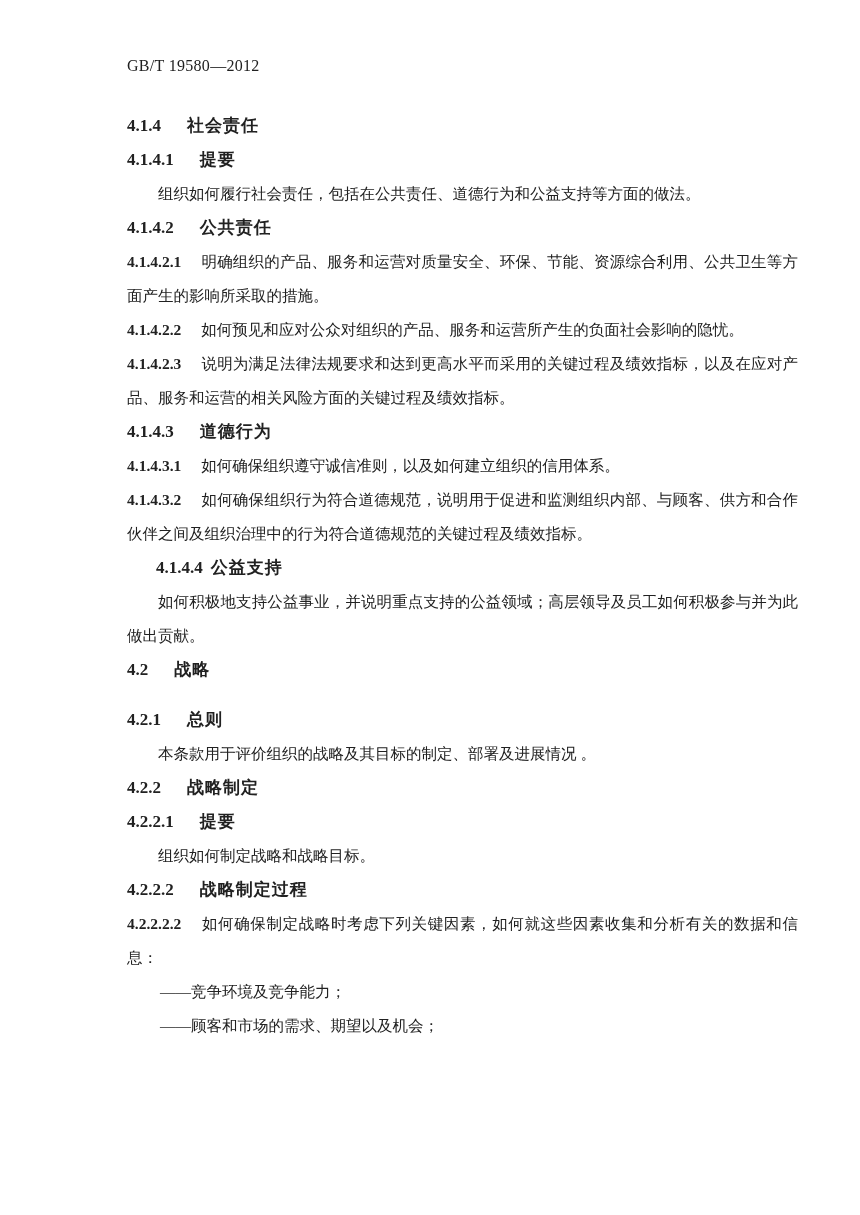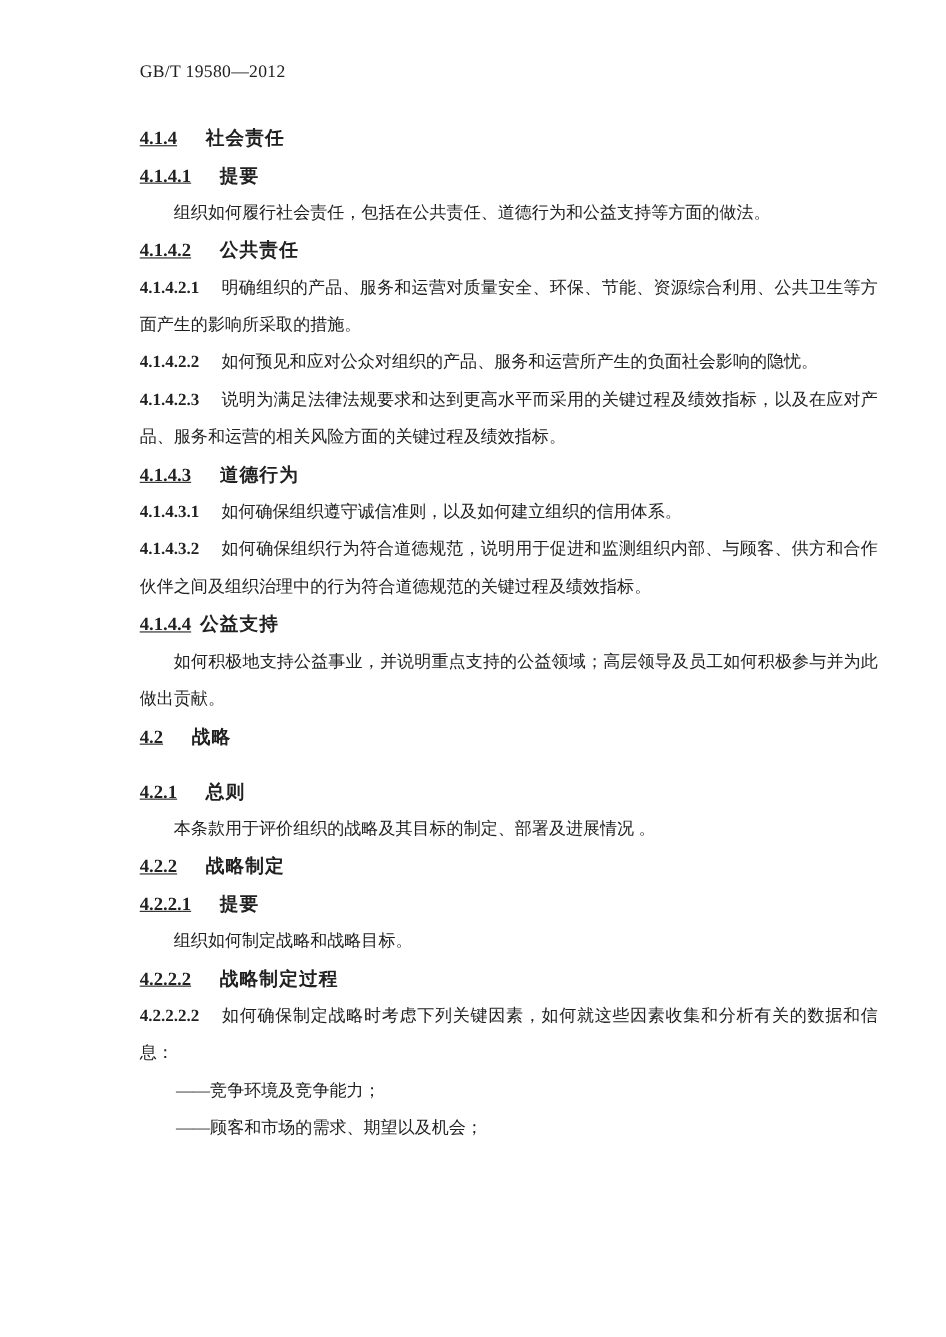--- a/index.html
+++ b/index.html
@@ -28,23 +28,22 @@
   }
   .h {
     font-weight: bold;
     font-size: 17px;
     text-align: left;
     white-space: nowrap;
   }
   .h .num {
     font-family: "Liberation Serif", "DejaVu Serif", serif;
     margin-right: 26px;
-    text-decoration: underline;
   }
-  .h.gap-sm .num { margin-right: 8px; }
+  .h.gap-sm .num { margin-right: 8px; margin-left: 29px; }
   .h .ht {
     font-family: "Liberation Sans", "DejaVu Sans", sans-serif;
     letter-spacing: 1px;
   }
   .h-first { margin-top: 26px; }
   .mt-sec  { }
   .mt-sub  { margin-top: 16px; }
   p { margin: 0; }
   .indent { text-indent: 31px; }
   .clause .cnum {

